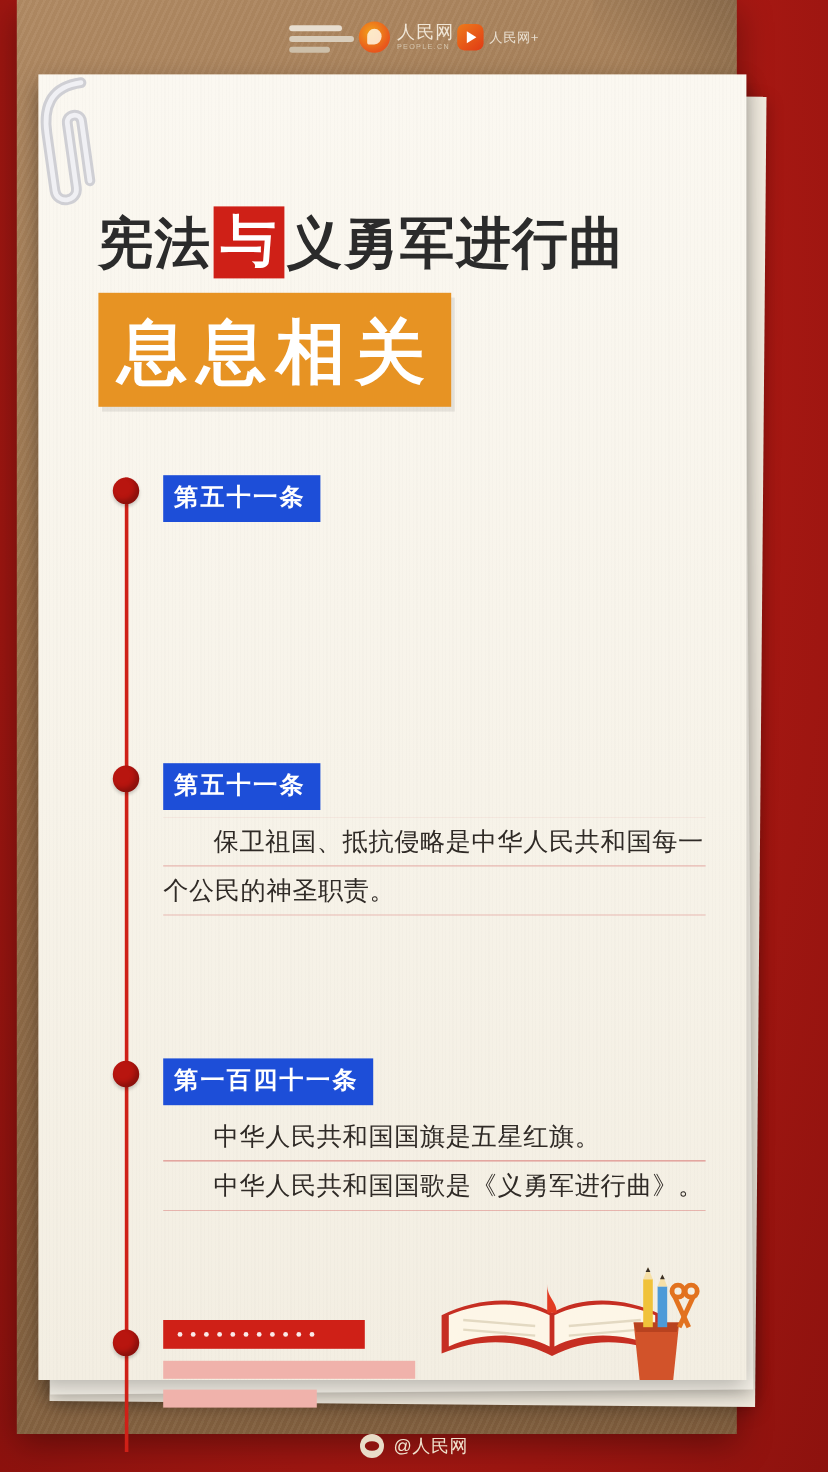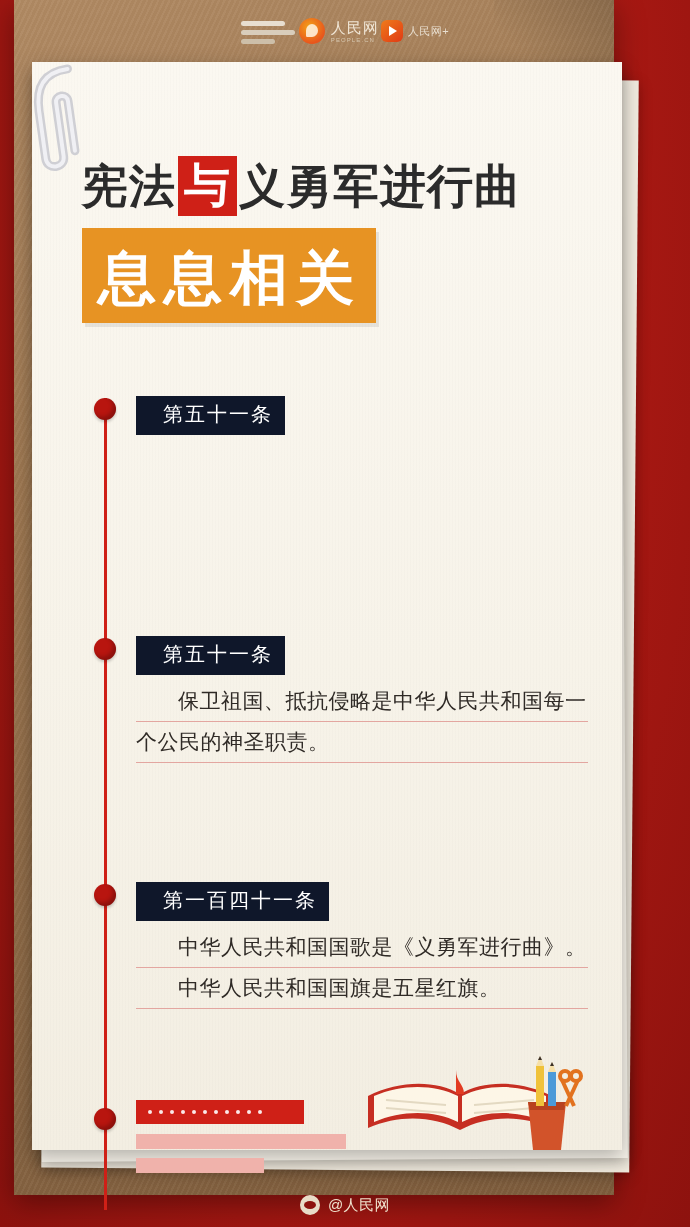--- a/index.html
+++ b/index.html
@@ -167,21 +167,21 @@
     width: 70px;
     height: 120px;
     z-index: 30;
     transform: rotate(-8deg);
   }
 
   
   .title-wrap {
     position: absolute;
     left: 82px;
-    top: 156px;
+    top: 172px;
     width: 500px;
     z-index: 20;
   }
   .title-line1 {
     font-size: 46px;
     font-weight: bold;
     color: #2b2b2b;
     letter-spacing: 1px;
     line-height: 1.18;
     white-space: nowrap;
@@ -231,26 +231,26 @@
 
   
   .article {
     position: absolute;
     left: 136px;
     width: 452px;
     z-index: 16;
   }
   .art-label {
     display: inline-block;
-    background: #0f172a;
+    background: #1d4ed8;
     color: #fff;
     font-size: 20px;
-    font-weight: normal;
+    font-weight: bold;
     letter-spacing: 2px;
-    padding: 5px 12px 7px 27px;
+    padding: 5px 12px 7px 9px;
     margin-bottom: 6px;
   }
   .art-para {
     font-size: 21px;
     color: #2f2a26;
     line-height: 1.95;
     text-indent: 2em;
     letter-spacing: .5px;
     font-family: "Liberation Serif", "DejaVu Serif", serif;
   }
@@ -389,22 +389,22 @@
   <div class="art-label">第五十一条</div>
 </div>
 
 <div class="article" style="top:636px">
   <div class="art-label">第五十一条</div>
   <div class="art-para lined">保卫祖国、抵抗侵略是中华人民共和国每一个公民的神圣职责。</div>
 </div>
 
 <div class="article" style="top:882px">
   <div class="art-label">第一百四十一条</div>
+  <div class="art-para lined">中华人民共和国国旗是五星红旗。</div>
   <div class="art-para lined">中华人民共和国国歌是《义勇军进行曲》。</div>
-  <div class="art-para lined">中华人民共和国国旗是五星红旗。</div>
 </div>
 
 <div class="redact-wrap">
   <div class="redact-bar">
     <span class="dots">
       <span></span>
         <span></span>
         <span></span>
         <span></span>
         <span></span>

